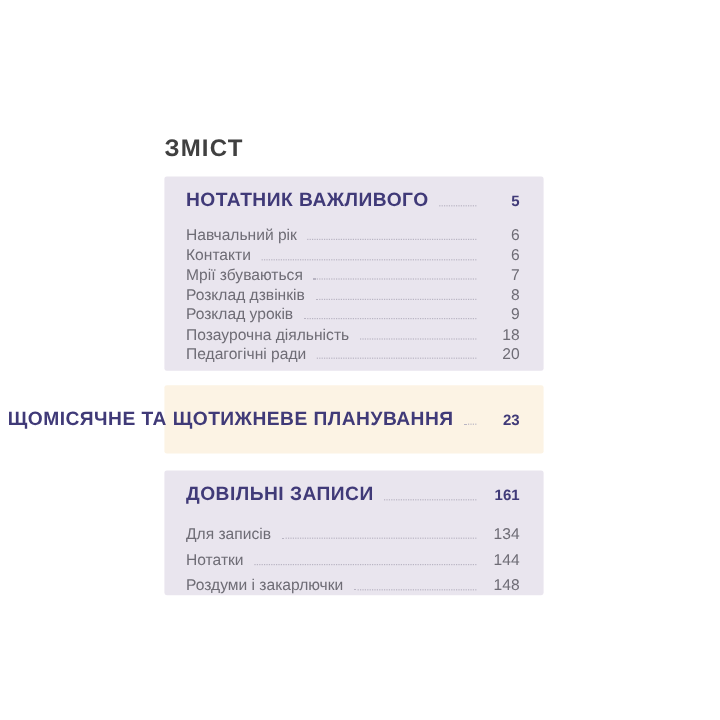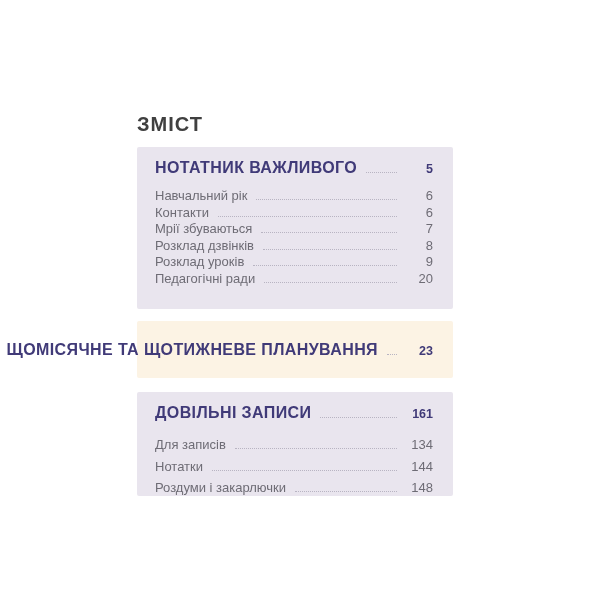--- a/index.html
+++ b/index.html
@@ -121,20 +121,25 @@
       <span class="item-label">Розклад дзвінків</span>
       <span class="dots"></span>
       <span class="pagenum item">8</span>
     </div>
     <div class="row item-row-sm">
       <span class="item-label">Розклад уроків</span>
       <span class="dots"></span>
       <span class="pagenum item">9</span>
     </div>
     <div class="row item-row-sm">
+      <span class="item-label">Позаурочна діяльність</span>
+      <span class="dots"></span>
+      <span class="pagenum item">18</span>
+    </div>
+    <div class="row item-row-sm">
       <span class="item-label">Педагогічні ради</span>
       <span class="dots"></span>
       <span class="pagenum item">20</span>
     </div>
   </div>
 
   <div class="panel cream panel-2">
     <div class="row head-row">
       <span class="sec-title">ЩОМІСЯЧНЕ ТА ЩОТИЖНЕВЕ ПЛАНУВАННЯ</span>
       <span class="dots"></span>

